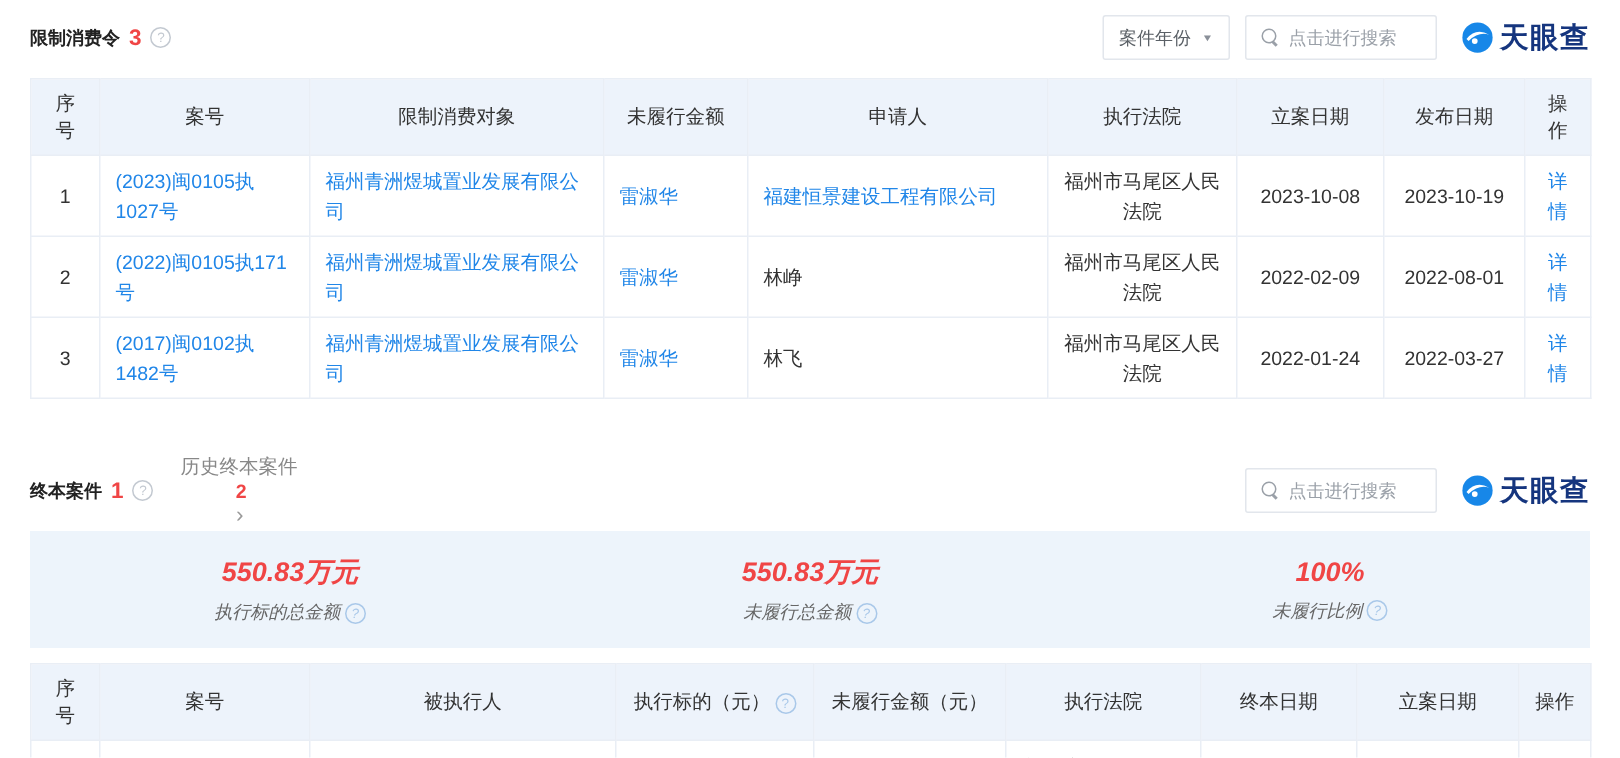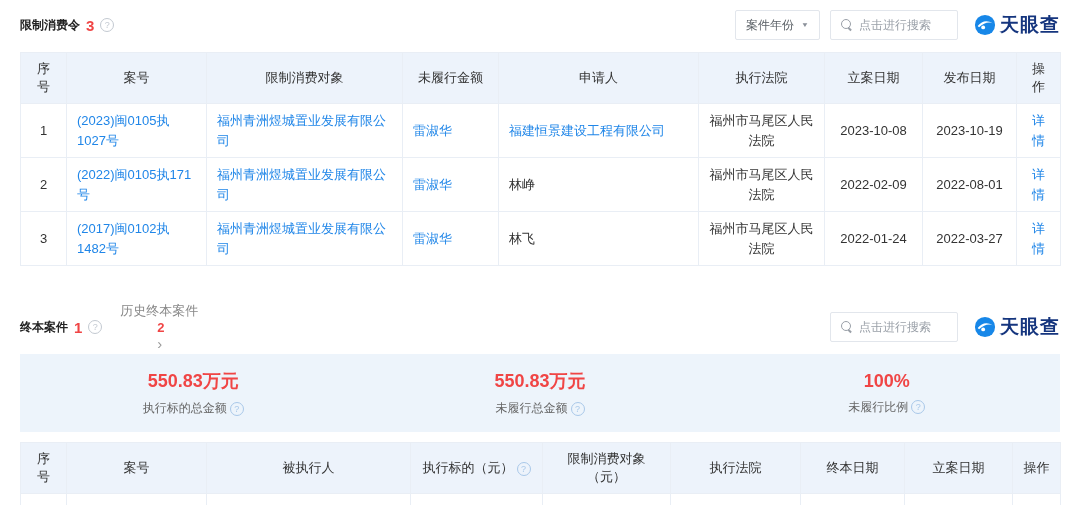--- a/index.html
+++ b/index.html
@@ -41,21 +41,21 @@
   th { background:#edf3fb; font-weight:400; color:#333; height:34px; }
   td { height:52px; color:#333; background:#fff; line-height:1.5; }
   .left { text-align:left; }
   a.lnk { color:#2086e8; text-decoration:none; cursor:pointer; }
   .t1 td { height:53px; }
   .t2 td { height:56px; }
 
   .sec2 { margin-top:44px; }
 
   
-  .band { width:1040px; height:78px; background:#edf4fb; display:flex; margin-bottom:10px; }
+  .band { width:1040px; height:78px; background:#edf4fb; display:flex; margin-bottom:10px;font-style:italic; }
   .stat { flex:1; display:flex; flex-direction:column; align-items:center; justify-content:center; }
   .stat-val { color:#f04545; font-size:18px; font-weight:700; }
   .stat-label { margin-top:7px; font-size:12px; color:#666; display:flex; align-items:center; }
 </style>
 </head>
 <body>
 
 <div class="page">
 
   <div class="sec-head">
@@ -204,21 +204,21 @@
         <col style="width:48px">
     </colgroup>
     <thead>
       <tr>
         <th>序号</th>
         <th>案号</th>
         <th>被执行人</th>
         <th>
           <span>执行标的（元）</span><span class="help blue">?</span>
         </th>
-        <th>限制消费对象（元）</th>
+        <th>未履行金额（元）</th>
         <th>执行法院</th>
         <th>终本日期</th>
         <th>立案日期</th>
         <th>操作</th>
       </tr>
     </thead>
     <tbody>
       <tr>
         <td>1</td>
         <td class="left"><a class="lnk">(2023)闽0105执1027号</a></td>

